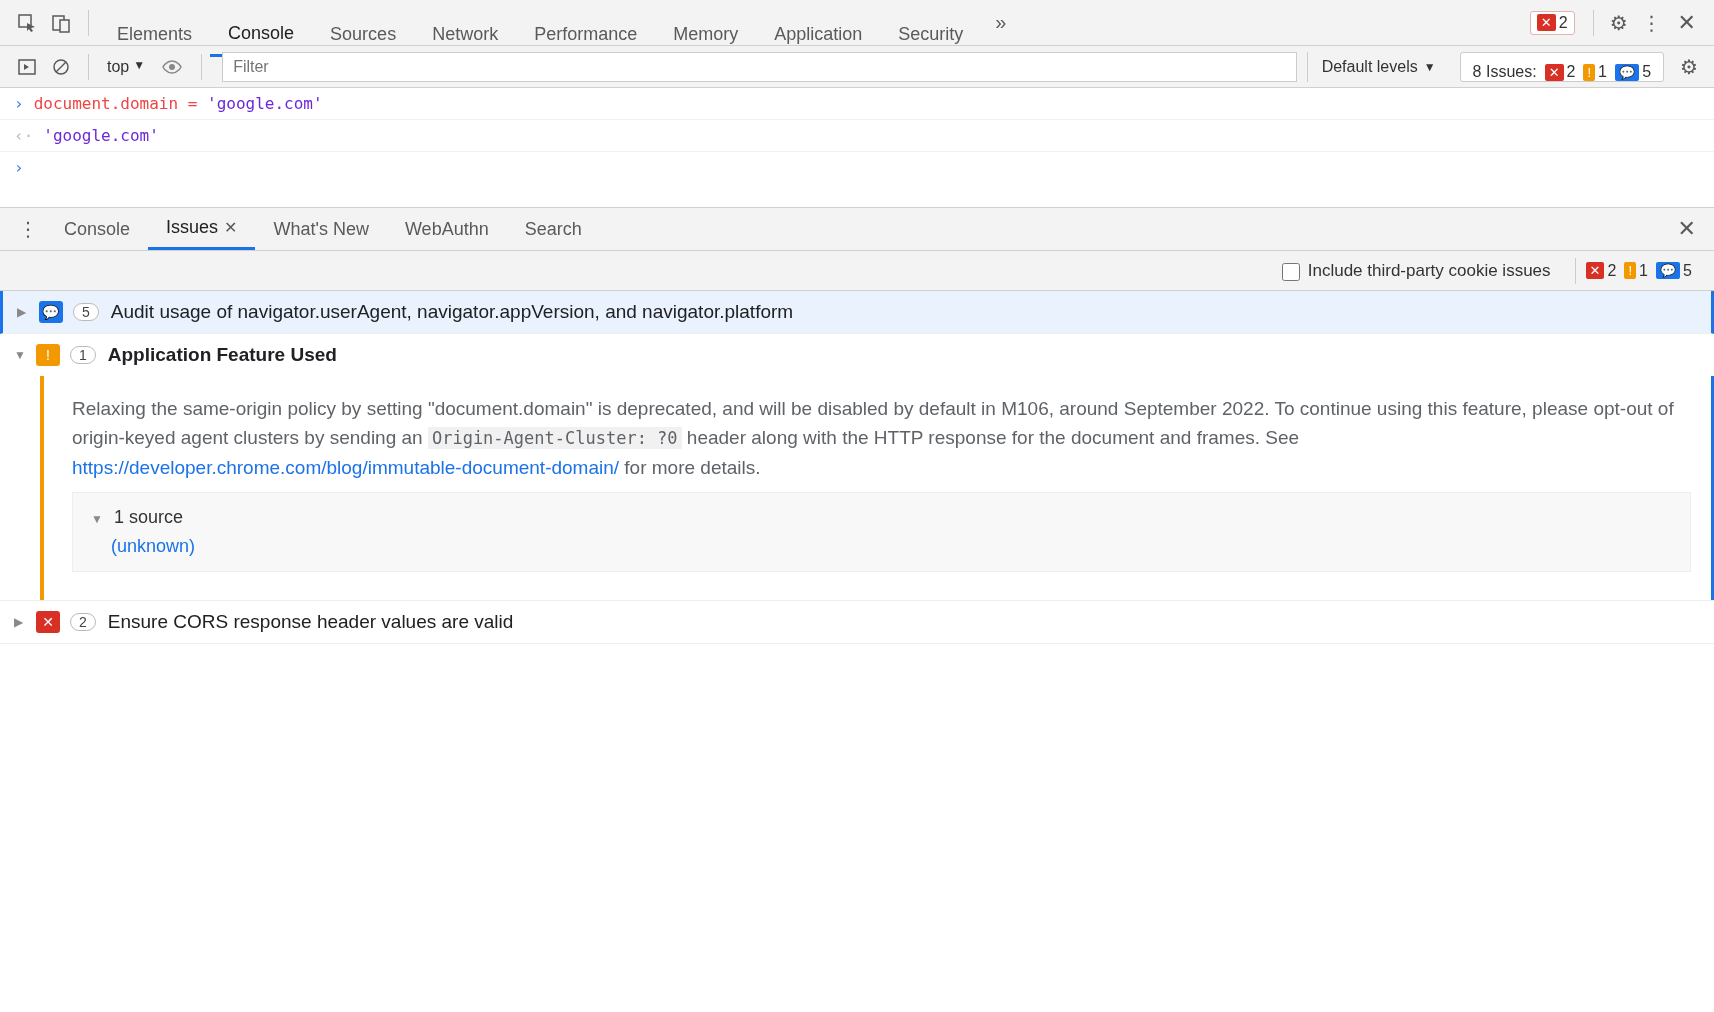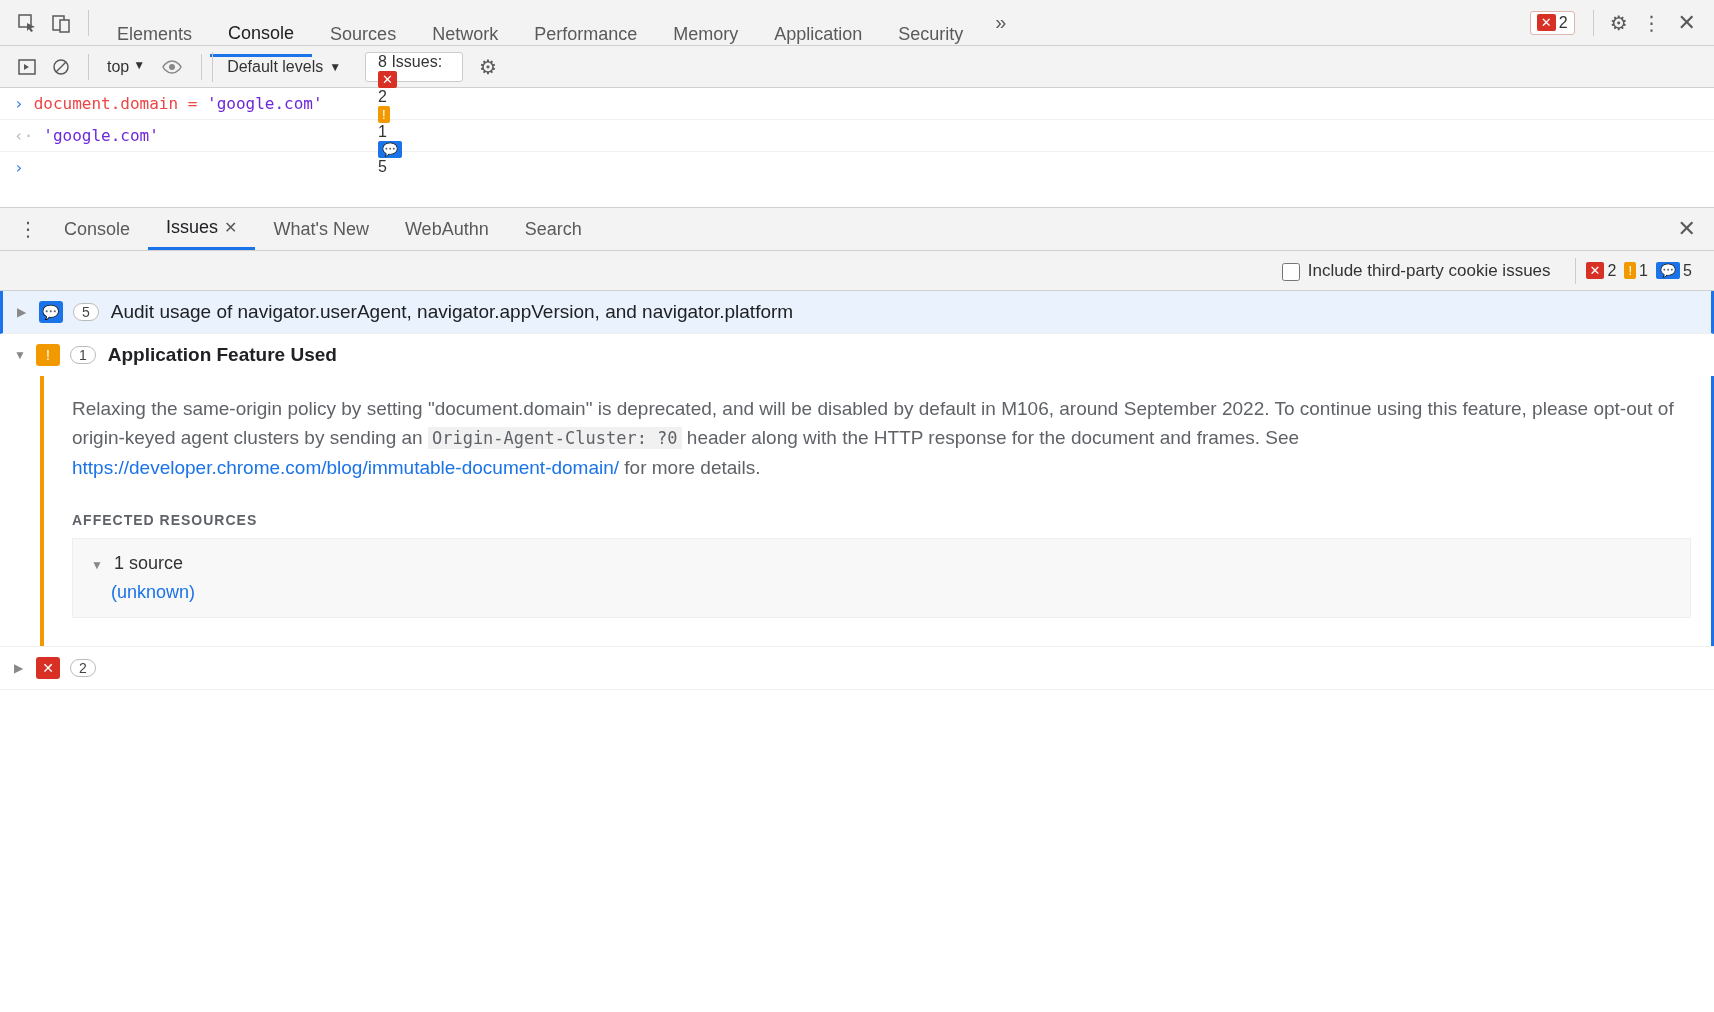--- a/index.html
+++ b/index.html
@@ -14,21 +14,21 @@
 .badge-group { display: flex; align-items: center; }
 .badge-err { background: #d93025; color: #fff; font-size: 13px; padding: 1px 4px; border-radius: 2px; display: inline-flex; align-items: center; margin-right: 3px; }
 .badge-warn { background: #f29900; color: #fff; font-size: 13px; padding: 1px 4px; border-radius: 2px; display: inline-flex; align-items: center; margin-right: 3px; }
 .badge-info { background: #1a73e8; color: #fff; font-size: 13px; padding: 1px 4px; border-radius: 2px; display: inline-flex; align-items: center; margin-right: 3px; }
 .badge-count { color: #333; font-size: 16px; margin-right: 8px; }
 .err-box { border: 1px solid #e0b4b1; background: #fff; padding: 2px 6px; border-radius: 3px; display: flex; align-items: center; margin-right: 8px; }
 .console-toolbar { display: flex; align-items: center; height: 42px; background: #f3f3f3; border-bottom: 1px solid #d0d0d0; padding: 0 10px; }
 .ctx-select { display: flex; align-items: flex-start; color: #333; font-size: 16px; cursor: pointer; margin: 0 8px; }
 .filter-input { flex: 1; height: 30px; border: 1px solid #ccc; background: #fff; padding: 0 10px; font-size: 16px; margin: 0 10px; }
 .levels-select { display: flex; align-items: center; color: #333; font-size: 16px; cursor: pointer; padding: 0 14px; border-left: 1px solid #ccc; height: 30px; }
-.issues-link { display: flex; align-items: flex-start; padding: 0 12px; border: 1px solid #ccc; height: 30px; border-radius: 3px; background: #fff; margin: 0 10px; cursor: pointer; flex-direction: column; }
+.issues-link { display: flex; align-items: flex-end; padding: 0 12px; border: 1px solid #ccc; height: 30px; border-radius: 3px; background: #fff; margin: 0 10px; cursor: pointer; }
 .console-body { background: #fff; font-family: Menlo, Consolas, monospace; font-size: 16px; }
 .console-line { display: flex; padding: 6px 14px; border-bottom: 1px solid #f0f0f0; }
 .prompt-in { color: #367cf1; margin-right: 10px; font-family: Menlo, Consolas, monospace; }
 .prompt-out { color: #bbb; margin-right: 10px; font-family: Menlo, Consolas, monospace; }
 .code-var { color: #ef4444; }
 .code-str { color: #6d28d9; }
 .drawer-tabs { display: flex; align-items: center; height: 44px; border-top: 1px solid #d0d0d0; border-bottom: 1px solid #d0d0d0; background: #f3f3f3; padding: 0 10px; }
 .drawer-tab { padding: 0 18px; height: 100%; display: flex; align-items: center; color: #5a5a5a; cursor: pointer; font-size: 18px; position: relative; }
 .drawer-tab.active { color: #202124; border-bottom: 3px solid #1a73e8; }
 .close-x { margin-left: 6px; font-size: 16px; color: #5a5a5a; }
@@ -118,20 +118,21 @@
     <span>top</span>
     <span style="margin-left:4px;font-size:12px">▼</span>
   </div>
   <span class="eye">
     <svg width="22" height="16" viewBox="0 0 22 16">
         <path d="M11 2 C5 2 2 8 2 8 s3 6 9 6 9-6 9-6 S17 2 11 2 Z" fill="none" stroke="#888" stroke-width="1.5"></path>
         <circle cx="11" cy="8" r="3" fill="#888"></circle>
       </svg>
   </span>
   <div class="vsep"></div>
+  <input class="filter-input" placeholder="Filter" style="">
   <div class="levels-select">
     <span>Default levels</span>
     <span style="margin-left:6px;font-size:12px">▼</span>
   </div>
   <div class="issues-link">
     <span style="margin-right:8px">8 Issues:</span>
     <span class="badge-err">✕</span>
       <span class="badge-count">2</span>
     <span class="badge-warn">!</span>
       <span class="badge-count">1</span>
@@ -196,28 +197,28 @@
     <span class="triangle">▼</span>
     <span class="issue-icon warn">!</span>
     <span class="pill">1</span>
     <span class="issue-title bold">Application Feature Used</span>
   </div>
 
   <div class="issue-detail">
     <p>
       <span>Relaxing the same-origin policy by setting "document.domain" is deprecated, and will be disabled by default in M106, around September 2022. To continue using this feature, please opt-out of origin-keyed agent clusters by sending an </span><code>Origin-Agent-Cluster: ?0</code><span> header along with the HTTP response for the document and frames. See </span><a href="#">https://developer.chrome.com/blog/immutable-document-domain/</a><span> for more details.</span>
     </p>
-    <div class="aff-head">AFFECTED RESOURCES</div>
     <div class="aff-box">
       <div class="aff-src">
         <span style="font-size:12px;color:#888;margin-right:6px">▼</span>
         <span>1 source</span>
       </div>
       <a href="#" class="aff-link">(unknown)</a>
     </div>
   </div>
 
   <div class="issue-row" style="border-top:1px solid #eee">
     <span class="triangle">▶</span>
     <span class="issue-icon err">✕</span>
     <span class="pill">2</span>
+    <span class="issue-title">Ensure CORS response header values are valid</span>
   </div>
 </div>
 
 </body></html>

